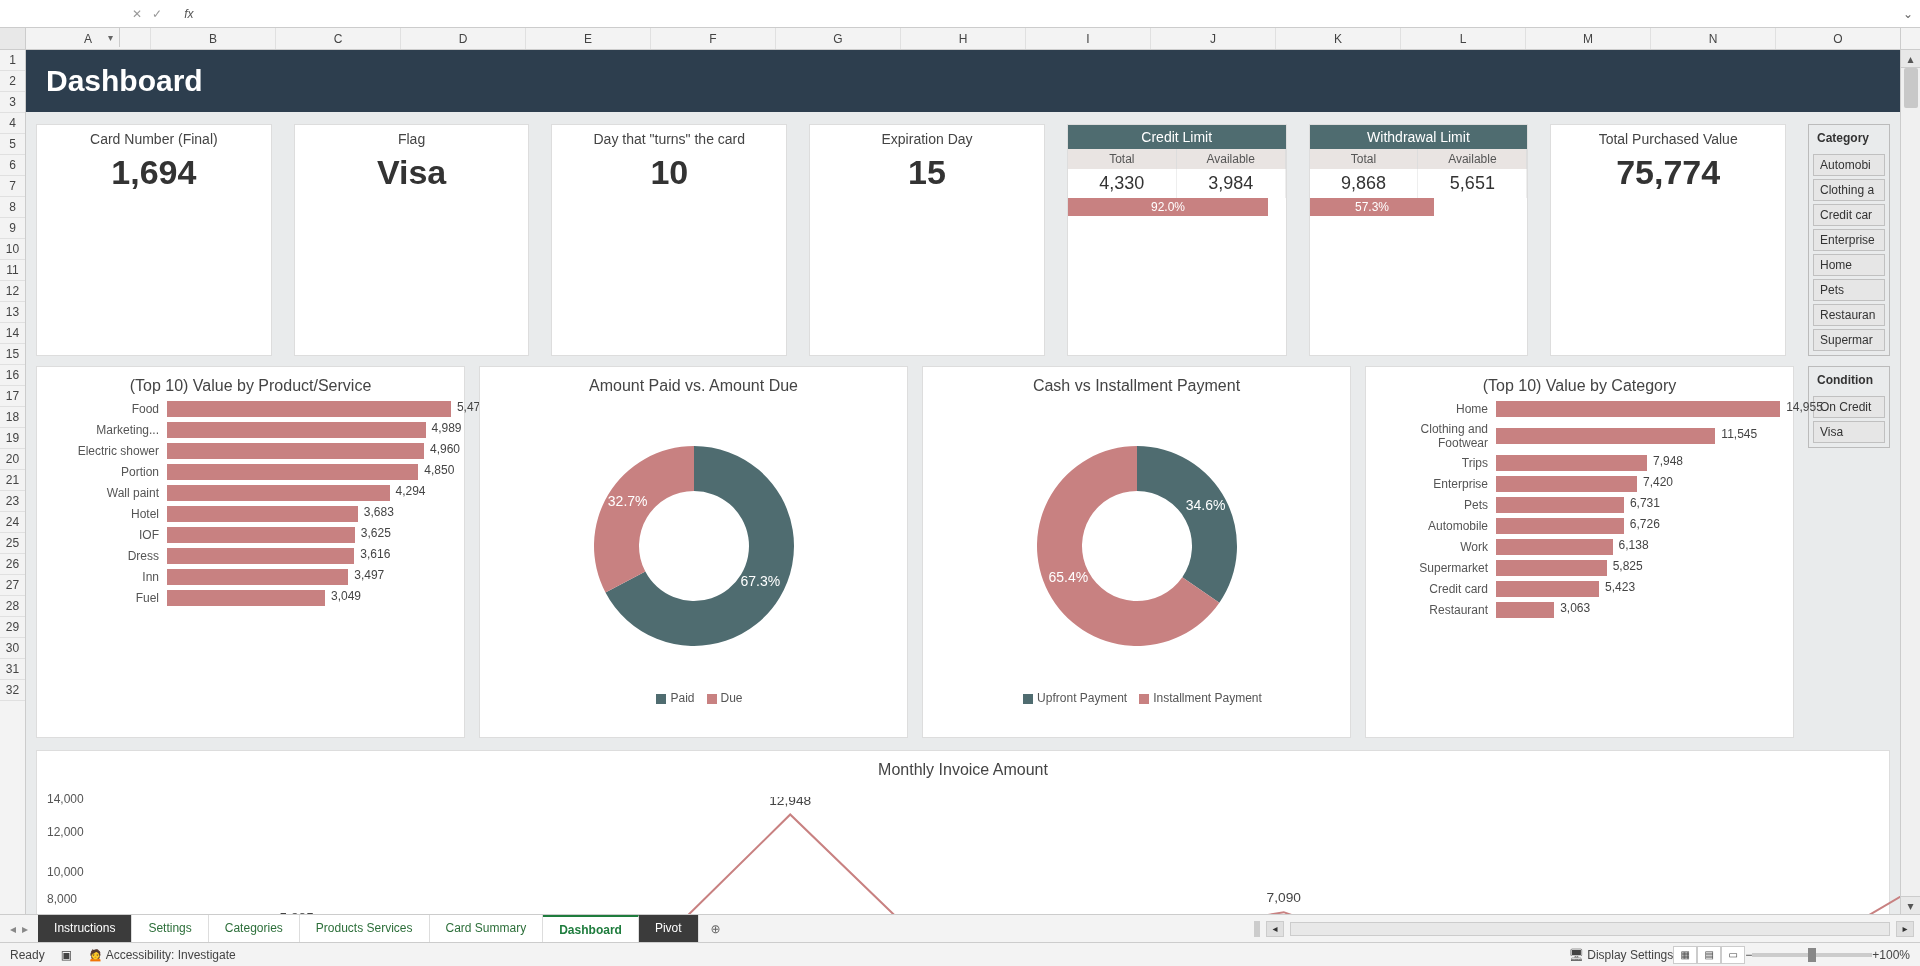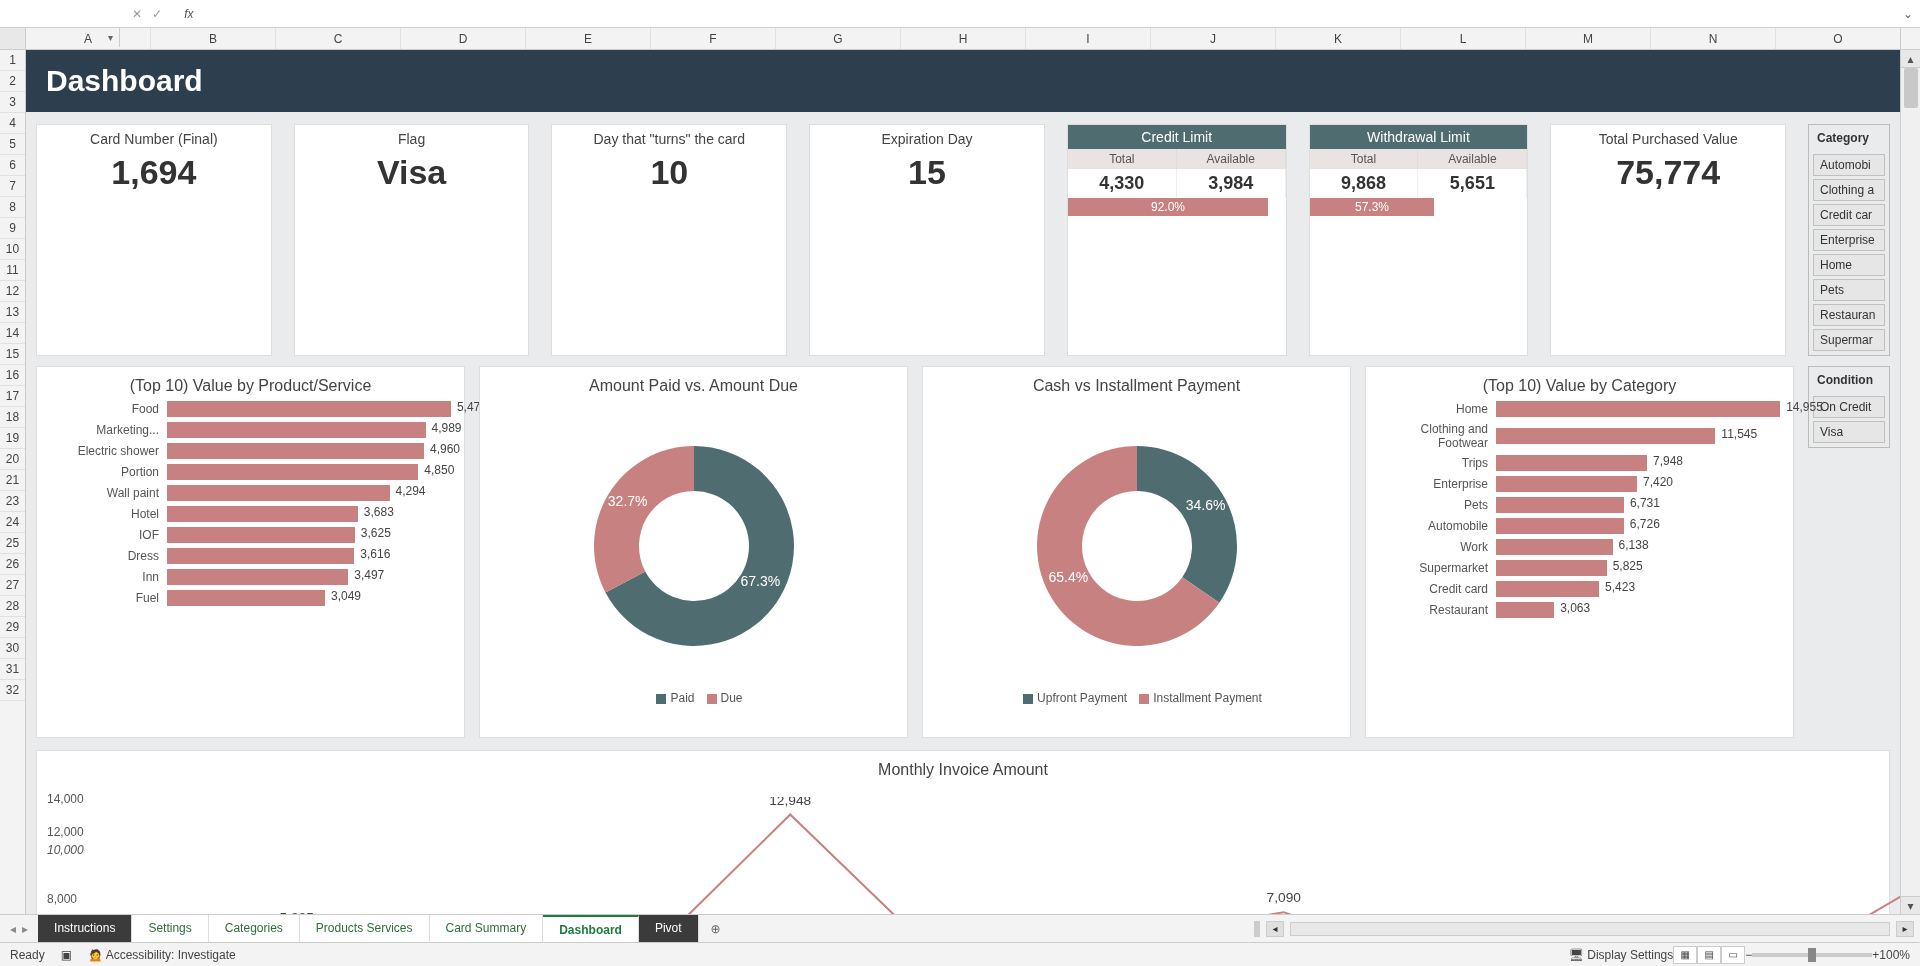--- a/index.html
+++ b/index.html
@@ -35,21 +35,21 @@
   .cards-row { display:flex; gap:22px; padding:12px 10px 10px 10px; align-items:stretch; }
   .card { background:#fff; border:1px solid #ddd; text-align:center; padding:6px 8px; }
   .card.big { flex:1; }
   .card .lbl { font-size:14px; color:#444; }
   .card .val { font-size:34px; font-weight:600; color:#333; padding-top:6px; }
   .limit-card { background:#fff; border:1px solid #ddd; flex:1; }
   .limit-head { background:#4f6c70; color:#fff; text-align:center; padding:4px; font-size:14px; }
   .limit-sub { display:flex; }
   .limit-sub div { flex:1; text-align:center; background:#e9e4e2; color:#555; padding:3px; border-right:1px solid #ddd; }
   .limit-vals { display:flex; }
-  .limit-vals div { flex:1; text-align:center; padding:4px; font-size:18px; font-weight:700; border-right:1px solid #eee;}
+  .limit-vals div { flex:1; text-align:center; padding:4px; font-size:18px; font-weight:400; border-right:1px solid #eee;}
   .limit-bar { background:#c88181; color:#fff; text-align:center; font-size:12px; padding:2px; margin:0 0 0 0; position:relative; }
 
   .slicer { border:1px solid #bbb; padding:4px; display:flex; flex-direction:column; gap:3px; min-width:80px; }
   .slicer-title { font-weight:600; padding:2px 4px 6px 4px; }
   .slicer-item { background:#e6e6e6; border:1px solid #c0c0c0; padding:3px 6px; cursor:pointer; white-space:nowrap; overflow:hidden; text-overflow:clip; font-size:12px; }
 
   .charts-row { display:flex; gap:14px; padding:0 10px; }
   .chart-box { background:#fff; border:1px solid #ddd; flex:1; position:relative; padding:10px 12px 8px 12px; height:372px; }
   .chart-title { text-align:center; font-size:16px; color:#444; margin-bottom:6px; }
   .bar-row { display:flex; align-items:center; gap:8px; margin:5px 0; font-size:12px; }
@@ -416,21 +416,21 @@
             <div class="slicer-item">Visa</div>
           </div>
       </div>
     </div>
 
     <div class="line-chart-box">
       <div class="chart-title">Monthly Invoice Amount</div>
       <div class="yaxis" id="yaxis">
           <div style="top: 0px;">14,000</div>
           <div style="top: 33.3333px;">12,000</div>
-          <div style="top: 51px; font-style: italic;">10,000</div>
+          <div style="top: 73px;">10,000</div>
           <div style="top: 100px;">8,000</div>
         </div>
       <svg id="linechart" width="100%" height="200" style="position:absolute; left:74px; right:10px; top:46px;" viewBox="0 0 1750 200" preserveAspectRatio="none">
           <polyline points="20,181.83333333333334 175.45454545454547,135.25 330.90909090909093,185.9 486.3636363636363,179.5 641.8181818181819,17.533333333333335 797.2727272727273,176.4 952.7272727272726,144.51666666666668 1108.1818181818182,115.16666666666666 1263.6363636363637,174.41666666666666 1419.0909090909092,182.75 1574.5454545454545,171.9 1730,75.35" fill="none" stroke="#c88181" stroke-width="2"></polyline>
           <text x="175.45454545454547" y="125.25" text-anchor="middle" font-size="13" fill="#444">5,885</text>
           <text x="330.90909090909093" y="175.9" text-anchor="middle" font-size="13" fill="#444">2,846</text>
           <text x="486.3636363636363" y="169.5" text-anchor="middle" font-size="13" fill="#444">3,230</text>
           <text x="641.8181818181819" y="7.533333333333335" text-anchor="middle" font-size="13" fill="#444">12,948</text>
           <text x="797.2727272727273" y="166.4" text-anchor="middle" font-size="13" fill="#444">3,416</text>
           <text x="952.7272727272726" y="134.51666666666668" text-anchor="middle" font-size="13" fill="#444">5,329</text>

